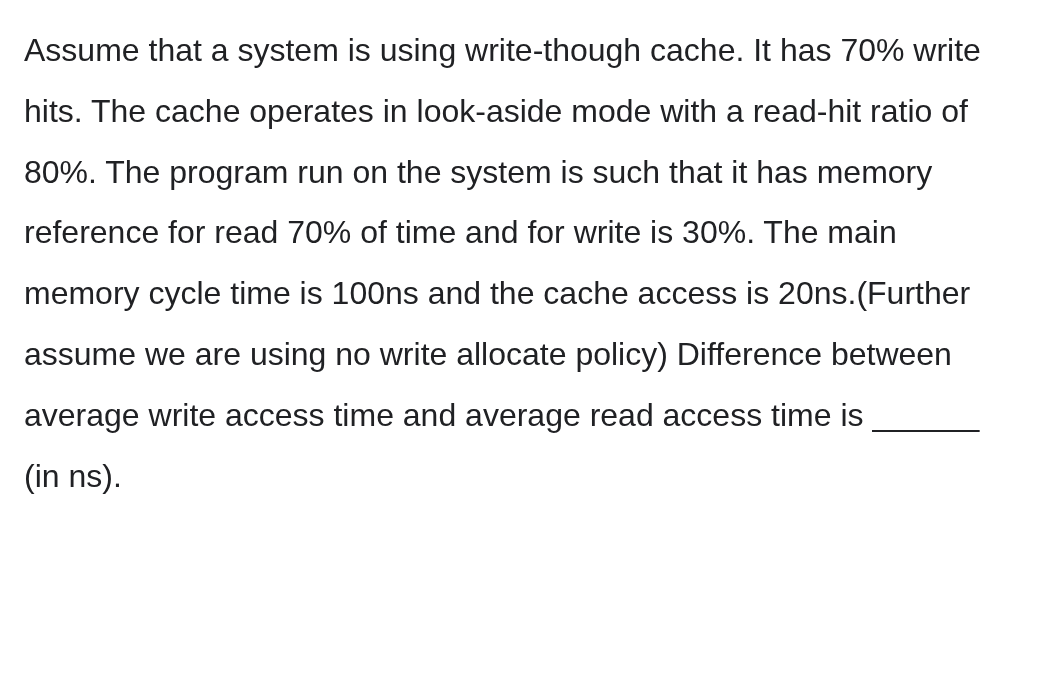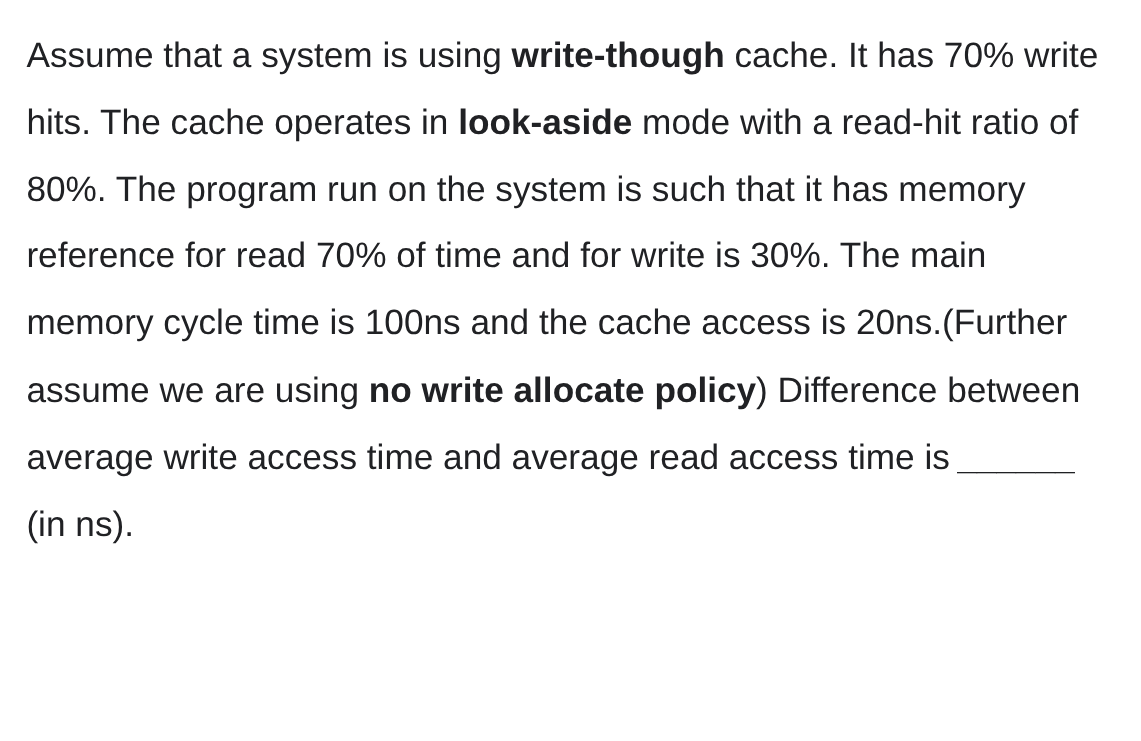--- a/index.html
+++ b/index.html
@@ -13,25 +13,24 @@
       line-height: 1.9;
       color: #202124;
       padding: 20px 24px;
       width: 1037px;
       background: #ffffff;
     }
     .paragraph {
       display: block;
     }
     .bold {
-      font-weight: 700;
+      font-weight: 400;
     }
     .blank {
       display: inline;
-      font-style: italic;
     }
   </style>
 </head>
 <body>
 
 <p class="paragraph">
   <span>Assume that a system is using </span><span class="bold">write-though</span><span> cache. It has 70% write hits. The cache operates in </span><span class="bold">look-aside</span><span> mode with a read-hit ratio of 80%. The program run on the system is such that it has memory reference for read 70% of time and for write is 30%. The main memory cycle time is 100ns and the cache access is 20ns.(Further assume we are using </span><span class="bold">no write allocate policy</span><span>) Difference between average write access time and average read access time is </span><span class="blank">______</span><span> (in ns).</span>
 </p>
 
 </body></html>

